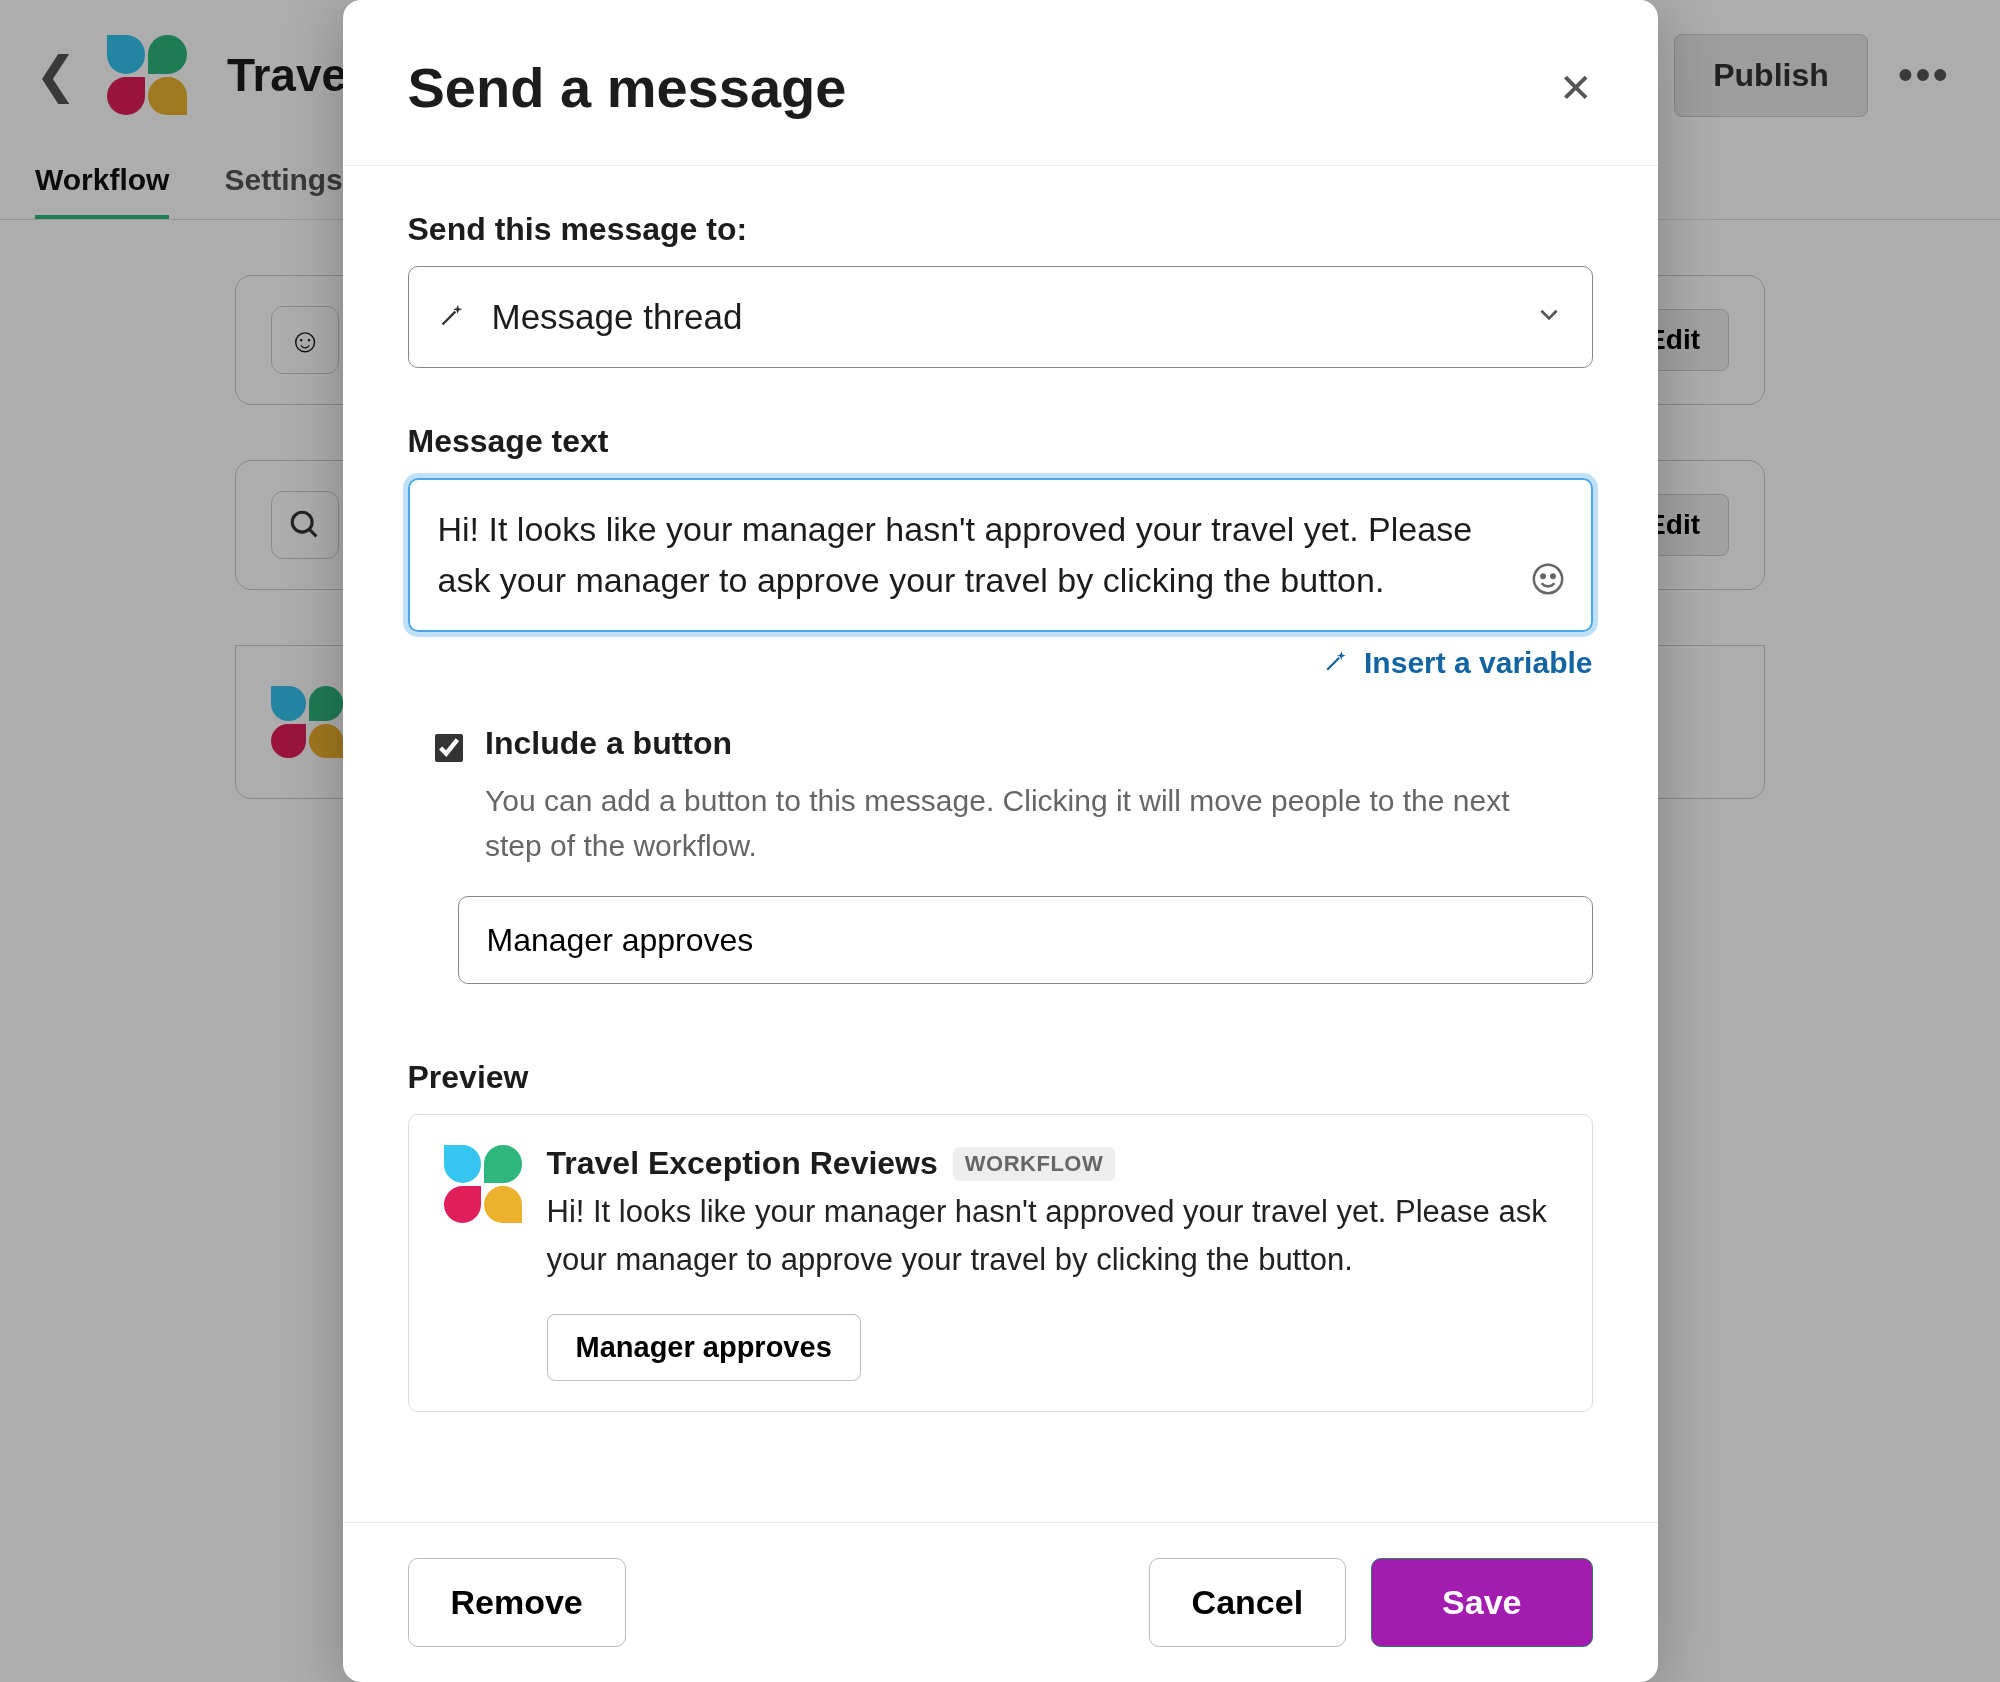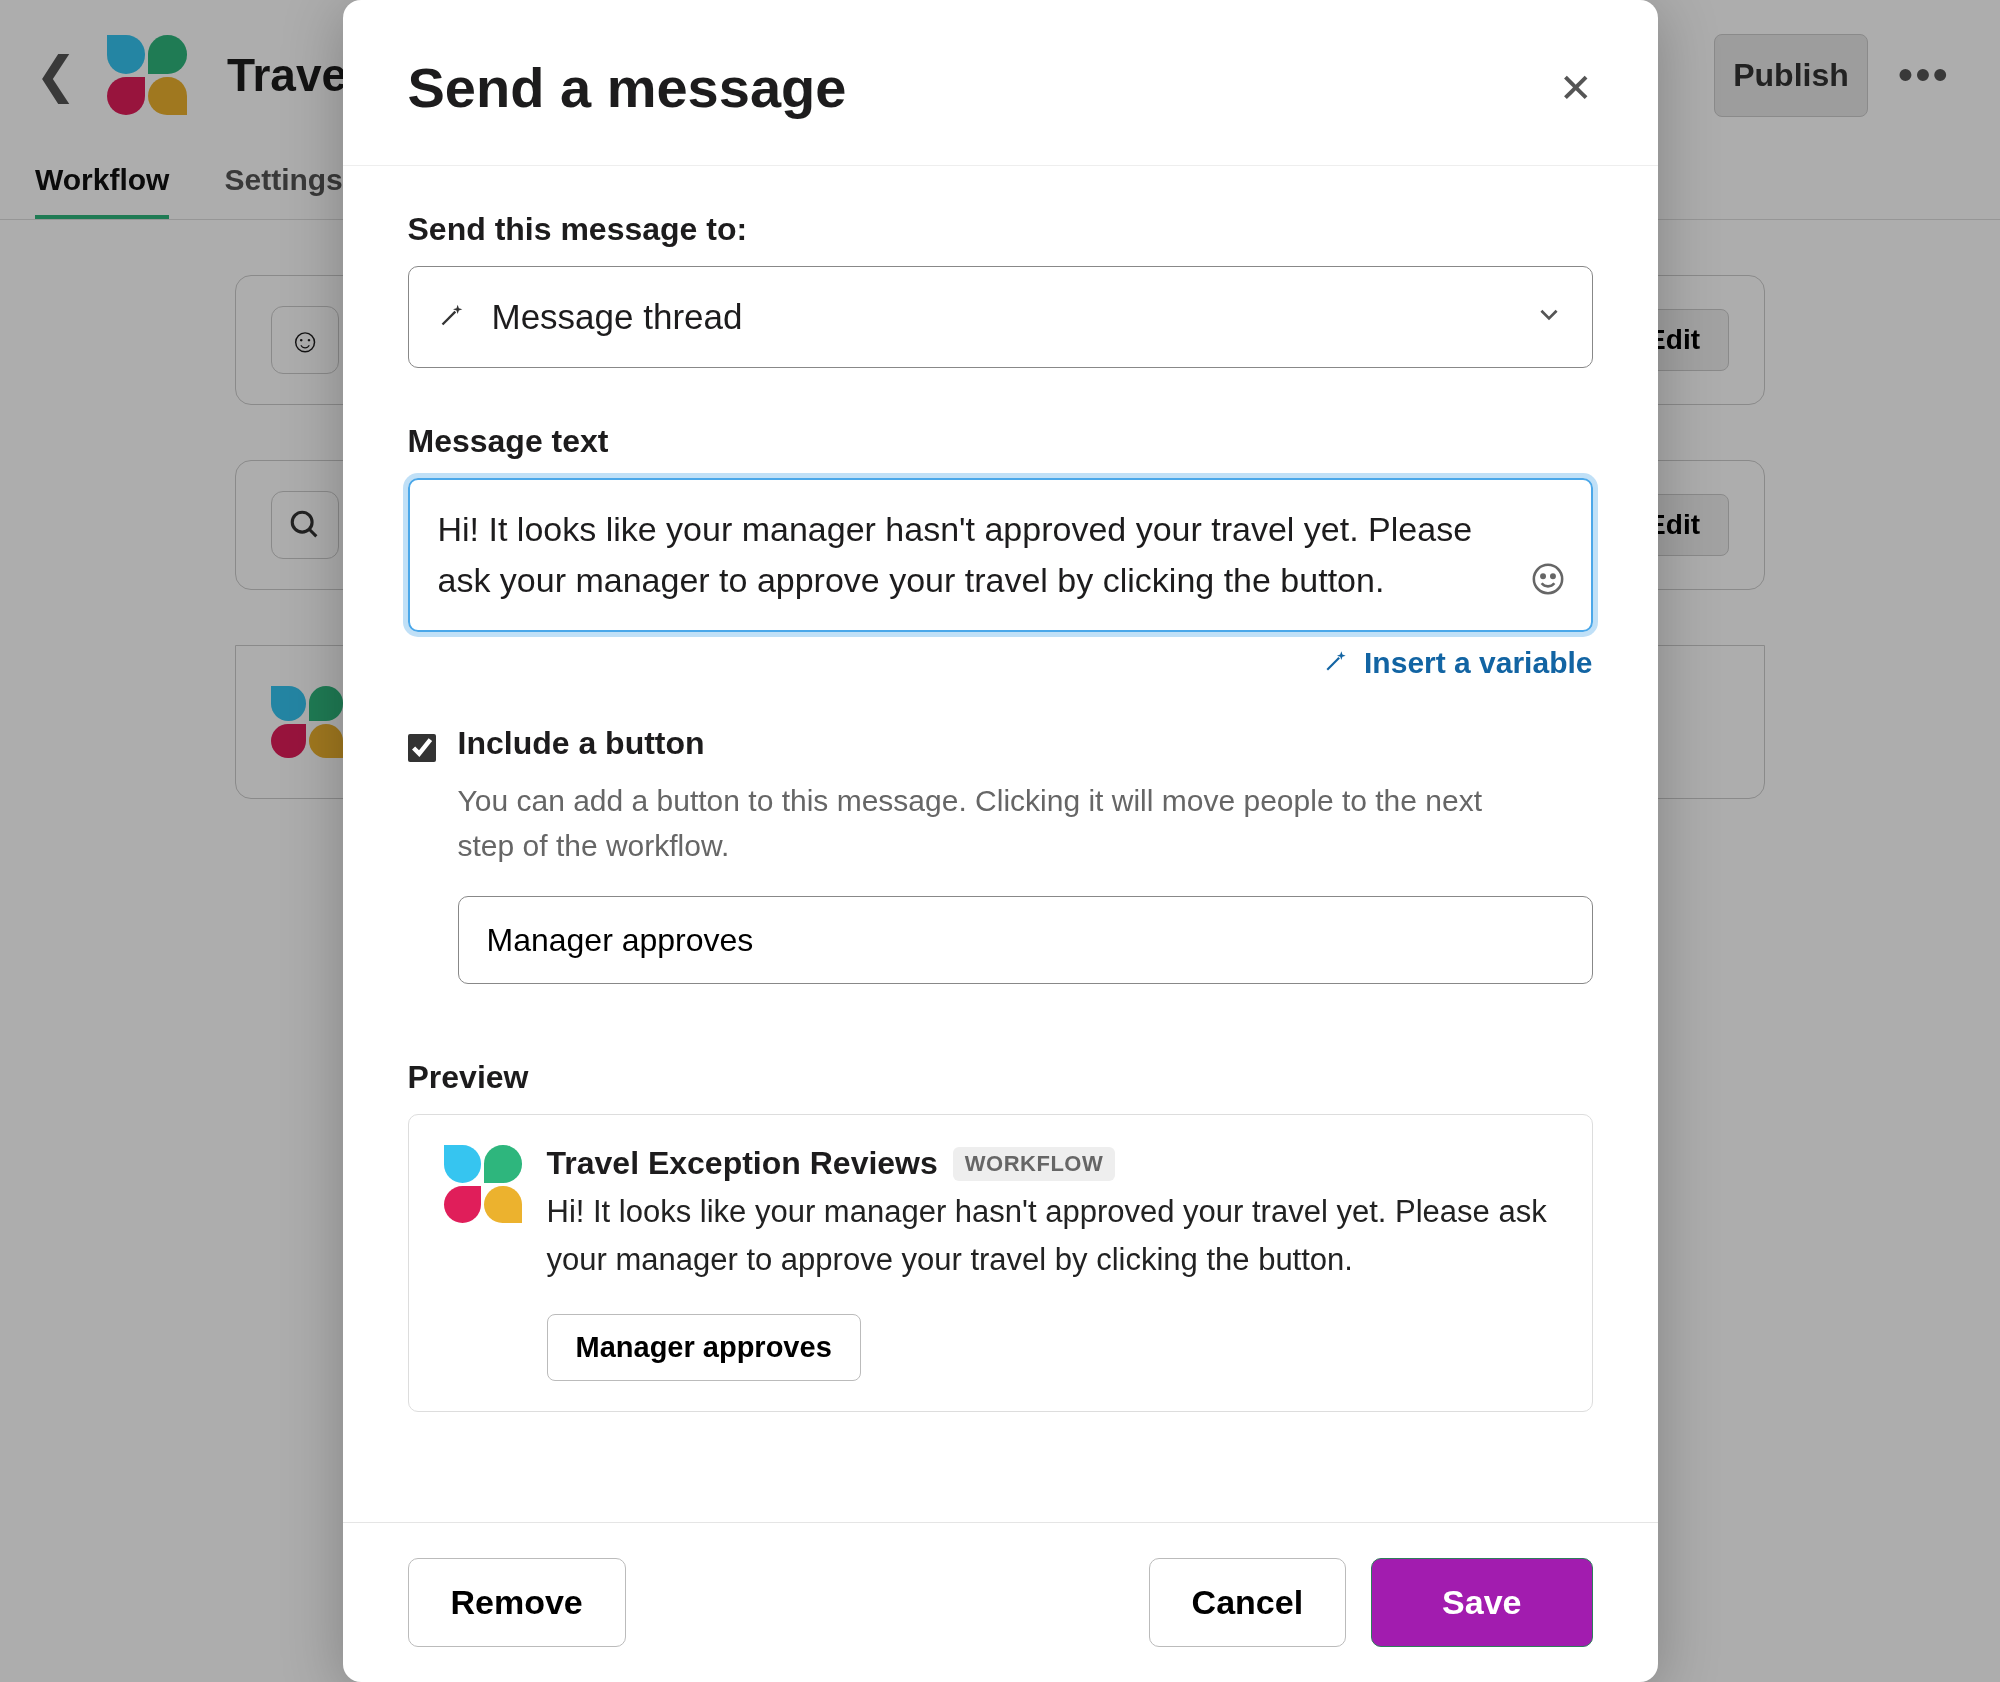--- a/index.html
+++ b/index.html
@@ -11,21 +11,21 @@
   .back-btn { font-size: 50px; color: #555; margin-right: 30px; cursor: pointer; }
   .slack-logo, .mini-logo { display: grid; grid-template-columns: 1fr 1fr; grid-template-rows: 1fr 1fr; gap: 3px; }
   .slack-logo { width: 80px; height: 80px; margin-right: 40px; }
   .slack-logo span, .mini-logo span { display: block; width: 100%; height: 100%; }
   .d-tl { background:#36c5f0; border-radius: 0 50% 50% 50%; }
   .d-tr { background:#2eb67d; border-radius: 50% 50% 50% 0; }
   .d-bl { background:#e01e5a; border-radius: 50% 0 50% 50%; }
   .d-br { background:#ecb22e; border-radius: 50% 50% 0 50%; }
   .bg-title { font-size: 46px; font-weight: 800; }
   .bg-actions { margin-left: auto; display: flex; align-items: center; gap: 30px; }
-  .publish-btn { background: #e8e8e8; border: 1px solid #ccc; border-radius: 8px; padding: 22px 18px; font-size: 32px; font-weight: 700; color: #333; }
+  .publish-btn { background: #e8e8e8; border: 1px solid #ccc; border-radius: 8px; padding: 22px 38px; font-size: 32px; font-weight: 700; color: #333; }
   .more-btn { font-size: 44px; color: #555; letter-spacing: 2px; }
   .bg-tabs { display: flex; gap: 55px; padding: 0 35px; border-bottom: 1px solid #ddd; font-size: 30px; font-weight: 700; }
   .bg-tabs div { padding: 18px 0; color: #555; }
   .bg-tabs .active { color: #111; border-bottom: 4px solid #2eb67d; }
 
   .bg-canvas { padding: 55px 235px 0; }
   .step-card { border: 1px solid #ccc; border-radius: 16px; padding: 30px 35px; display: flex; align-items: center; margin-bottom: 55px; background: #fff; }
   .step-icon { width: 68px; height: 68px; border: 1px solid #ccc; border-radius: 12px; display: flex; align-items: center; justify-content: center; font-size: 34px; margin-right: 25px; }
   .step-edit { margin-left: auto; border: 1px solid #ccc; border-radius: 8px; padding: 14px 28px; font-size: 28px; font-weight: 700; }
   .mini-logo { width: 72px; height: 72px; margin-right: 25px; flex-shrink: 0; }
@@ -41,21 +41,21 @@
   .select-box { border: 1.5px solid #888; border-radius: 10px; height: 102px; display: flex; align-items: center; padding: 0 30px; font-size: 35px; gap: 25px; cursor: pointer; }
   .wand-ic { font-size: 30px; color: #333; }
   .chev { margin-left: auto; font-size: 28px; color: #444; }
 
   .msg-wrap { position: relative; }
   .msg-area { border: 2px solid #4aa7e9; box-shadow: 0 0 0 5px rgba(74,167,233,.35); border-radius: 10px; padding: 24px 75px 24px 28px; font-size: 34px; line-height: 1.5; min-height: 150px; outline: none; }
   .emoji-in { position: absolute; right: 28px; bottom: 28px; font-size: 34px; color: #555; cursor: pointer; }
   .insert-var { text-align: right; margin-top: 14px; font-size: 30px; font-weight: 700; color: #1264a3; cursor: pointer; }
   .insert-var .wand-ic { color: #1264a3; margin-right: 6px; }
 
-  .chk-row { display: flex; align-items: flex-start; gap: 22px; margin-top: 45px; }
+  .chk-row { display: flex; align-items: flex-start; gap: 22px; margin-top: 45px; justify-content: center; }
   .chk { width: 28px; height: 28px; margin-top: 9px; accent-color: #333; }
   .chk-title { font-size: 32px; font-weight: 700; }
   .chk-desc { font-size: 30px; color: #666; margin-top: 16px; line-height: 1.5; max-width: 1080px; }
   .btn-input { margin-top: 28px; margin-left: 50px; }
   .text-input { border: 1.5px solid #888; border-radius: 10px; height: 88px; padding: 0 28px; font-size: 32px; width: 100%; }
 
   .preview-label { font-size: 32px; font-weight: 700; margin-top: 75px; margin-bottom: 18px; }
   .preview-card { border: 1px solid #ddd; border-radius: 10px; padding: 30px 35px; }
   .preview-head { display: flex; align-items: flex-start; }
   .preview-body { flex: 1; }

